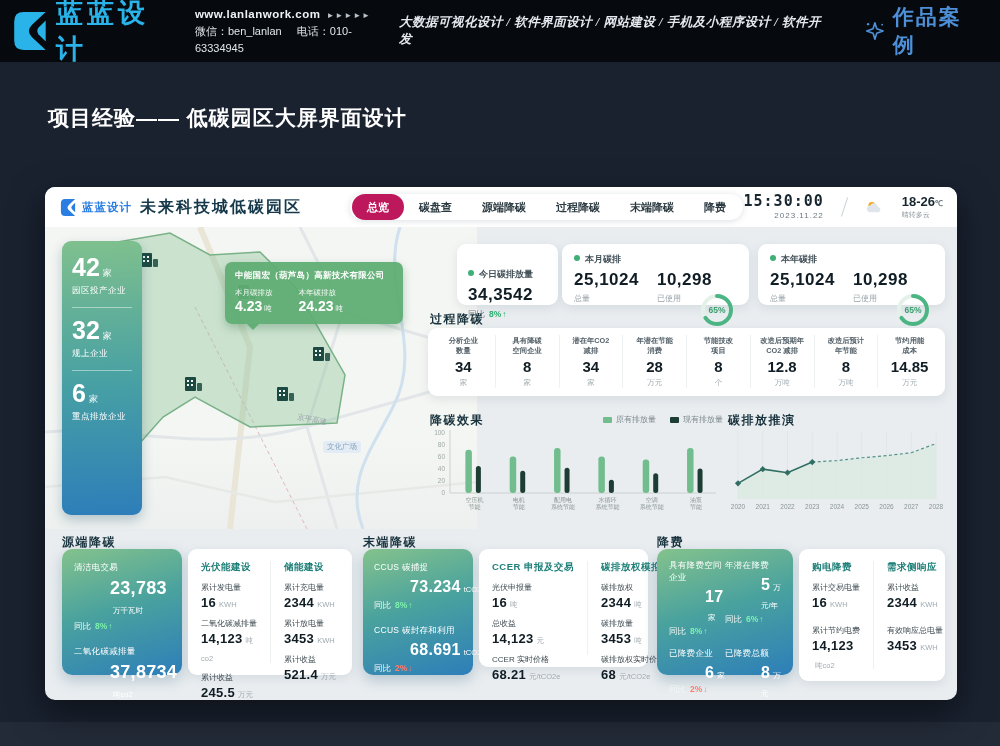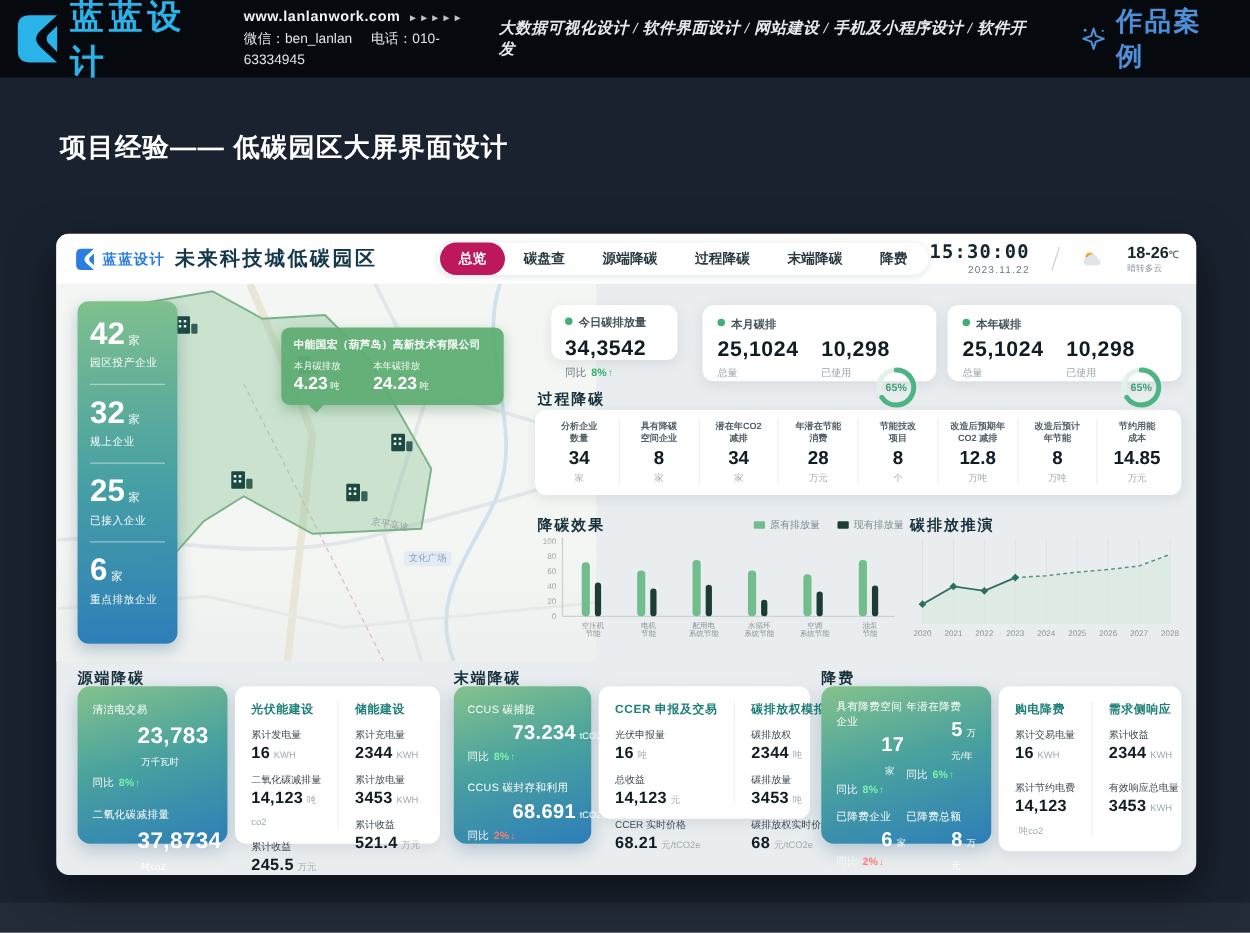--- a/index.html
+++ b/index.html
@@ -63,21 +63,21 @@
   .tc-value{ font-size:17px; font-weight:bold; color:#101d24; margin-top:4px; letter-spacing:.5px;}
   .tc-sub{ font-size:8px; color:#97a2a8; margin-top:3px;}
   .yoy{ font-size:8.5px; color:#6b7880; margin-top:4px;}
   .yoy .yval{ font-weight:bold; margin-left:4px;}
   .yoy .arr{ font-size:8px; margin-left:1px;}
   .t-up .yval,.t-up .arr{ color:#2eae6e; }
   .t-down .yval,.t-down .arr{ color:#e05b52; }
   .gcard .yoy{ color:#f2f7f4; }
   .gcard .t-up .yval,.gcard .t-up .arr{ color:#7df2ac; }
   .gcard .t-down .yval,.gcard .t-down .arr{ color:#ff7d6e; }
-  .card-today{ left:396px; top:57px; width:101px; height:44px; padding:8px 11px;}
+  .card-today{ left:412px; top:57px; width:101px; height:61px; padding:24px 11px;}
   .card-wide{ width:187px; height:61px; padding:9px 12px; display:flex; flex-wrap:wrap; align-content:flex-start;}
   .card-month{ left:517px; top:57px;}
   .card-year{ left:713px; top:57px;}
   .cw-head{ width:100%; }
   .cw-col{ margin-right:18px; }
   .gaugebox{ margin-left:auto; margin-top:-12px; text-align:center; }
   .gauge-label{ font-size:8px; color:#97a2a8; margin-top:-3px; display:block;}
   
   .sec-title{ position:absolute; font-size:12px; font-weight:bold; color:#17323c; letter-spacing:1.5px;}
   .process-card{ left:383px; top:141px; width:517px; height:68px; display:flex; align-items:flex-end; padding:8px 4px;}
@@ -112,21 +112,21 @@
   
   .bwcard{ display:flex; padding:12px 0; }
   .bw-col{ flex:1; padding:0 13px; }
   .bw-col+.bw-col{ border-left:1px solid #eef1f1; }
   .bw-head{ font-size:9.5px; font-weight:bold; color:#1e7f78; letter-spacing:.5px; margin-bottom:8px; white-space:nowrap;}
   .mrow{ margin-bottom:7px; }
   .mlab{ font-size:8px; color:#3e4b52; display:block; white-space:nowrap;}
   .mval b{ font-size:13px; color:#101d24; letter-spacing:.3px;}
   .mval i{ font-style:normal; font-size:7.5px; color:#a0abb0; margin-left:3px;}
   .src-white{ left:143px; top:362px; width:164px; height:126px;}
-  .end-white{ left:434px; top:362px; width:169px; height:106px;}
+  .end-white{ left:434px; top:362px; width:169px; height:118px;}
   .fee-white{ left:754px; top:362px; width:146px; height:132px;}
   .fee-white .mrow{ margin-bottom:14px;}
 </style>
 </head>
 <body>
 
 <header class="site-header">
   <svg class="logo-mark" viewBox="0 0 40 40">
     <path d="M34 2 L13 2 Q4 2 4 11 L4 29 Q4 38 13 38 L34 38 L21 26 Q15 20 21 14 Z" fill="#29b3e8"></path>
     <path d="M34 10 L27 17 Q25 20 27 23 L34 30 Z" fill="#29b3e8"></path>
@@ -245,24 +245,20 @@
   <div class="sidebar-card">
     <div class="sstat">
       <div class="sval"><span>42</span><span class="sunit">家</span></div>
       <div class="slab">园区投产企业</div>
     </div>
     <div class="sstat">
       <div class="sval"><span>32</span><span class="sunit">家</span></div>
       <div class="slab">规上企业</div>
     </div>
     <div class="sstat">
-      <div class="sval"><span>25</span><span class="sunit">家</span></div>
-      <div class="slab">已接入企业</div>
-    </div>
-    <div class="sstat">
       <div class="sval"><span>6</span><span class="sunit">家</span></div>
       <div class="slab">重点排放企业</div>
     </div>
   </div>
 
   <div class="map-tooltip">
     <div class="tt-company">中能国宏（葫芦岛）高新技术有限公司</div>
     <div class="tt-row">
       <div>
         <div class="tt-lab">本月碳排放</div>

